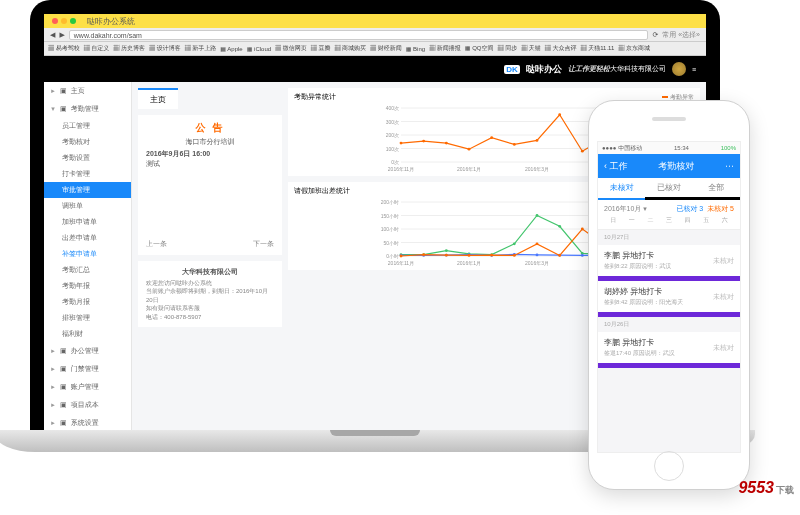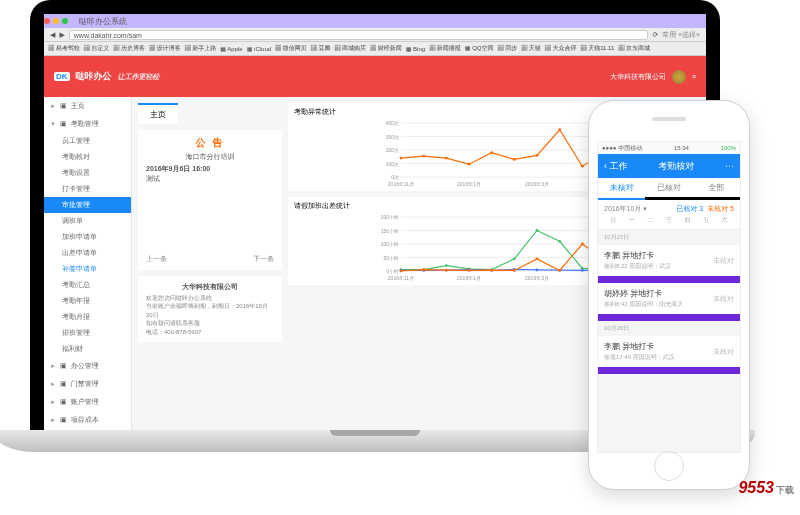--- a/index.html
+++ b/index.html
@@ -6,30 +6,30 @@
 body { background:#fff; width:800px; height:515px; position:relative; overflow:hidden; }
 
 
 .laptop { position:absolute; left:30px; top:0; width:690px; height:470px; }
 .laptop-screen { width:100%; height:430px; background:#000; border-radius:20px 20px 0 0; padding:14px 14px 0 14px; }
 .laptop-base { width:760px; height:22px; background:linear-gradient(#e8e8e8,#bfbfbf); margin-left:-35px; border-radius:0 0 40px 40px/0 0 18px 18px; position:relative; }
 .laptop-base::before { content:""; position:absolute; top:0; left:50%; transform:translateX(-50%); width:90px; height:6px; background:#a7a7a7; border-radius:0 0 6px 6px; }
 .screen-inner { width:100%; height:100%; background:#f4f4f4; font-size:8px; display:flex; flex-direction:column; overflow:hidden; }
 
 
-.mac-top { height:14px; background:#c4b5fd; display:flex; align-items:center; padding:0 0; gap:3px; }
+.mac-top { height:14px; background:#fde047; display:flex; align-items:center; padding:0 8px; gap:3px; }
 .dot { width:6px; height:6px; border-radius:50%; }
 .dot.r{background:#ff5f57}.dot.y{background:#febc2e}.dot.g{background:#28c840}
 .url-row { height:14px; background:#ededed; display:flex; align-items:center; padding:0 6px; gap:4px; font-size:7px; color:#555; border-bottom:1px solid #ccc;}
 .url-box { background:#fff; border:1px solid #ccc; border-radius:2px; padding:0 4px; flex:1; height:10px; line-height:9px;}
 .bm-row { height:14px; background:#ededed; display:flex; align-items:center; padding:0 4px; gap:4px; font-size:6px; color:#444; overflow:hidden; border-bottom:1px solid #ccc;}
 .bm-row span{white-space:nowrap}
 
 
-.app-hdr { height:41px; background:#ef4444; color:#fff; display:flex; align-items:center; padding:0 10px; justify-content:space-between; }
+.app-hdr { height:26px; background:#000000; color:#fff; display:flex; align-items:center; padding:0 10px; justify-content:flex-end; }
 .brand { display:flex; align-items:center; gap:6px; font-size:9px; font-weight:bold;}
 .hdr-right { display:flex; align-items:center; gap:6px; font-size:7px;}
 .avatar { width:14px; height:14px; border-radius:50%; background:radial-gradient(circle,#cfa641,#9a7a2f); }
 
 .app-body { flex:1; display:flex; overflow:hidden; background:#f5f6f8;}
 .sidebar { width:88px; background:#fff; border-right:1px solid #e5e5e5; font-size:7px; color:#555; overflow:hidden;}
 .sb-group { display:flex; align-items:center; padding:4px 6px; gap:4px; color:#666;}
 .sb-group .ic{width:6px;text-align:center;color:#999}
 .sb-item { padding:3px 6px 3px 18px; color:#666; cursor:pointer;}
 .sb-item.active { background:#1989fa; color:#fff; }
@@ -70,21 +70,21 @@
 .cal { background:#fff; padding:4px 6px; border-bottom:1px solid #eee;}
 .cal-top { display:flex; justify-content:space-between; font-size:7px; color:#888; margin-bottom:2px;}
 .cal-dow { display:flex; font-size:6px; color:#aaa;}
 .cal-dow span{flex:1;text-align:center}
 .cal-days { display:flex; margin-top:2px;}
 .cal-days span{flex:1;text-align:center; font-size:8px; color:#555; padding:2px 0; position:relative;}
 .cal-days span.sel{color:#1989fa}
 .cal-days span.sel::after{content:"";position:absolute;bottom:-1px;left:50%;transform:translateX(-50%);width:14px;height:14px;border:1px solid #1989fa;border-radius:50%;top:-1px}
 .list { flex:1; overflow:hidden;}
 .lgroup { font-size:6px; color:#aaa; padding:3px 6px; background:#f5f5f7;}
-.litem { background:#fff; padding:5px 6px; border-bottom:7px solid #6d28d9; display:flex; justify-content:space-between;}
+.litem { background:#fff; padding:5px 6px; border-bottom:5px solid #6d28d9; display:flex; justify-content:space-between;}
 .litem .t{font-size:8px;color:#333;display:block}
 .litem .s{font-size:6px;color:#aaa;display:block;margin-top:1px}
 .litem .st{font-size:7px;color:#bbb;align-self:center}
 
 .watermark { position:absolute; right:6px; bottom:18px; font-size:16px; font-style:italic; font-weight:bold; color:#b00; text-shadow:0 0 2px #fff;}
 .watermark small{font-size:9px;color:#888;font-style:normal;margin-left:2px}
 </style>
 </head>
 <body>
 

